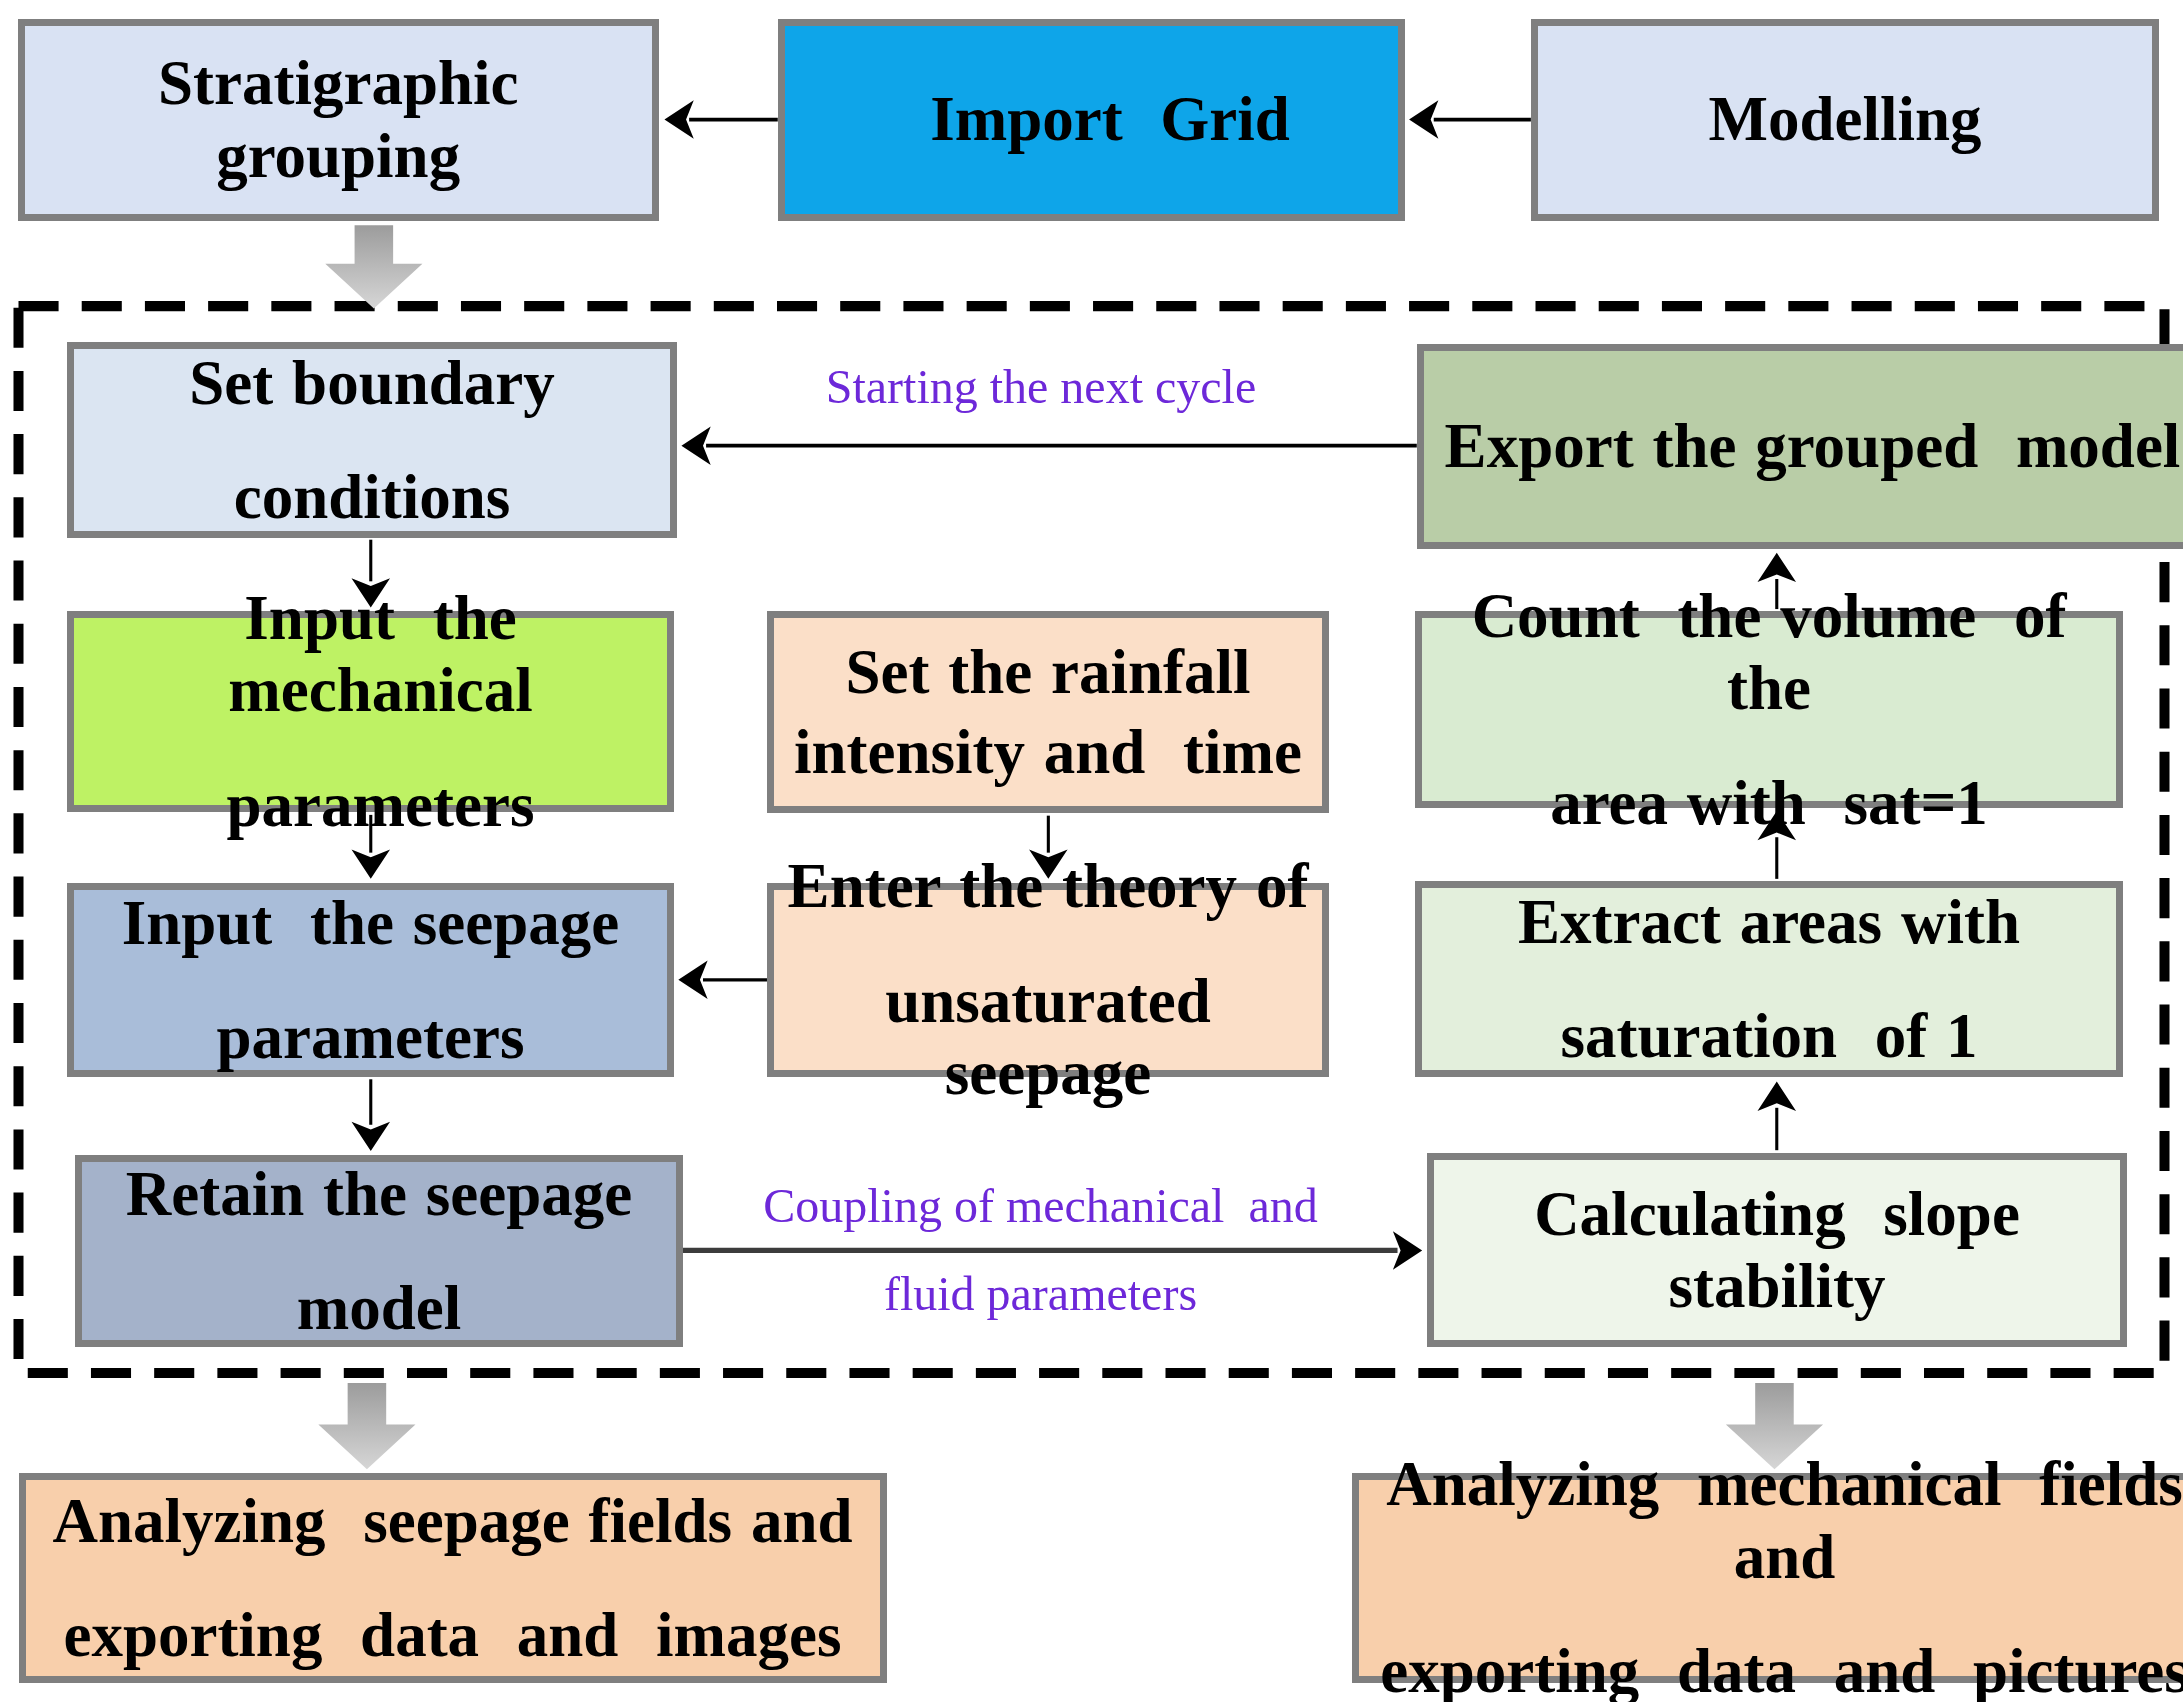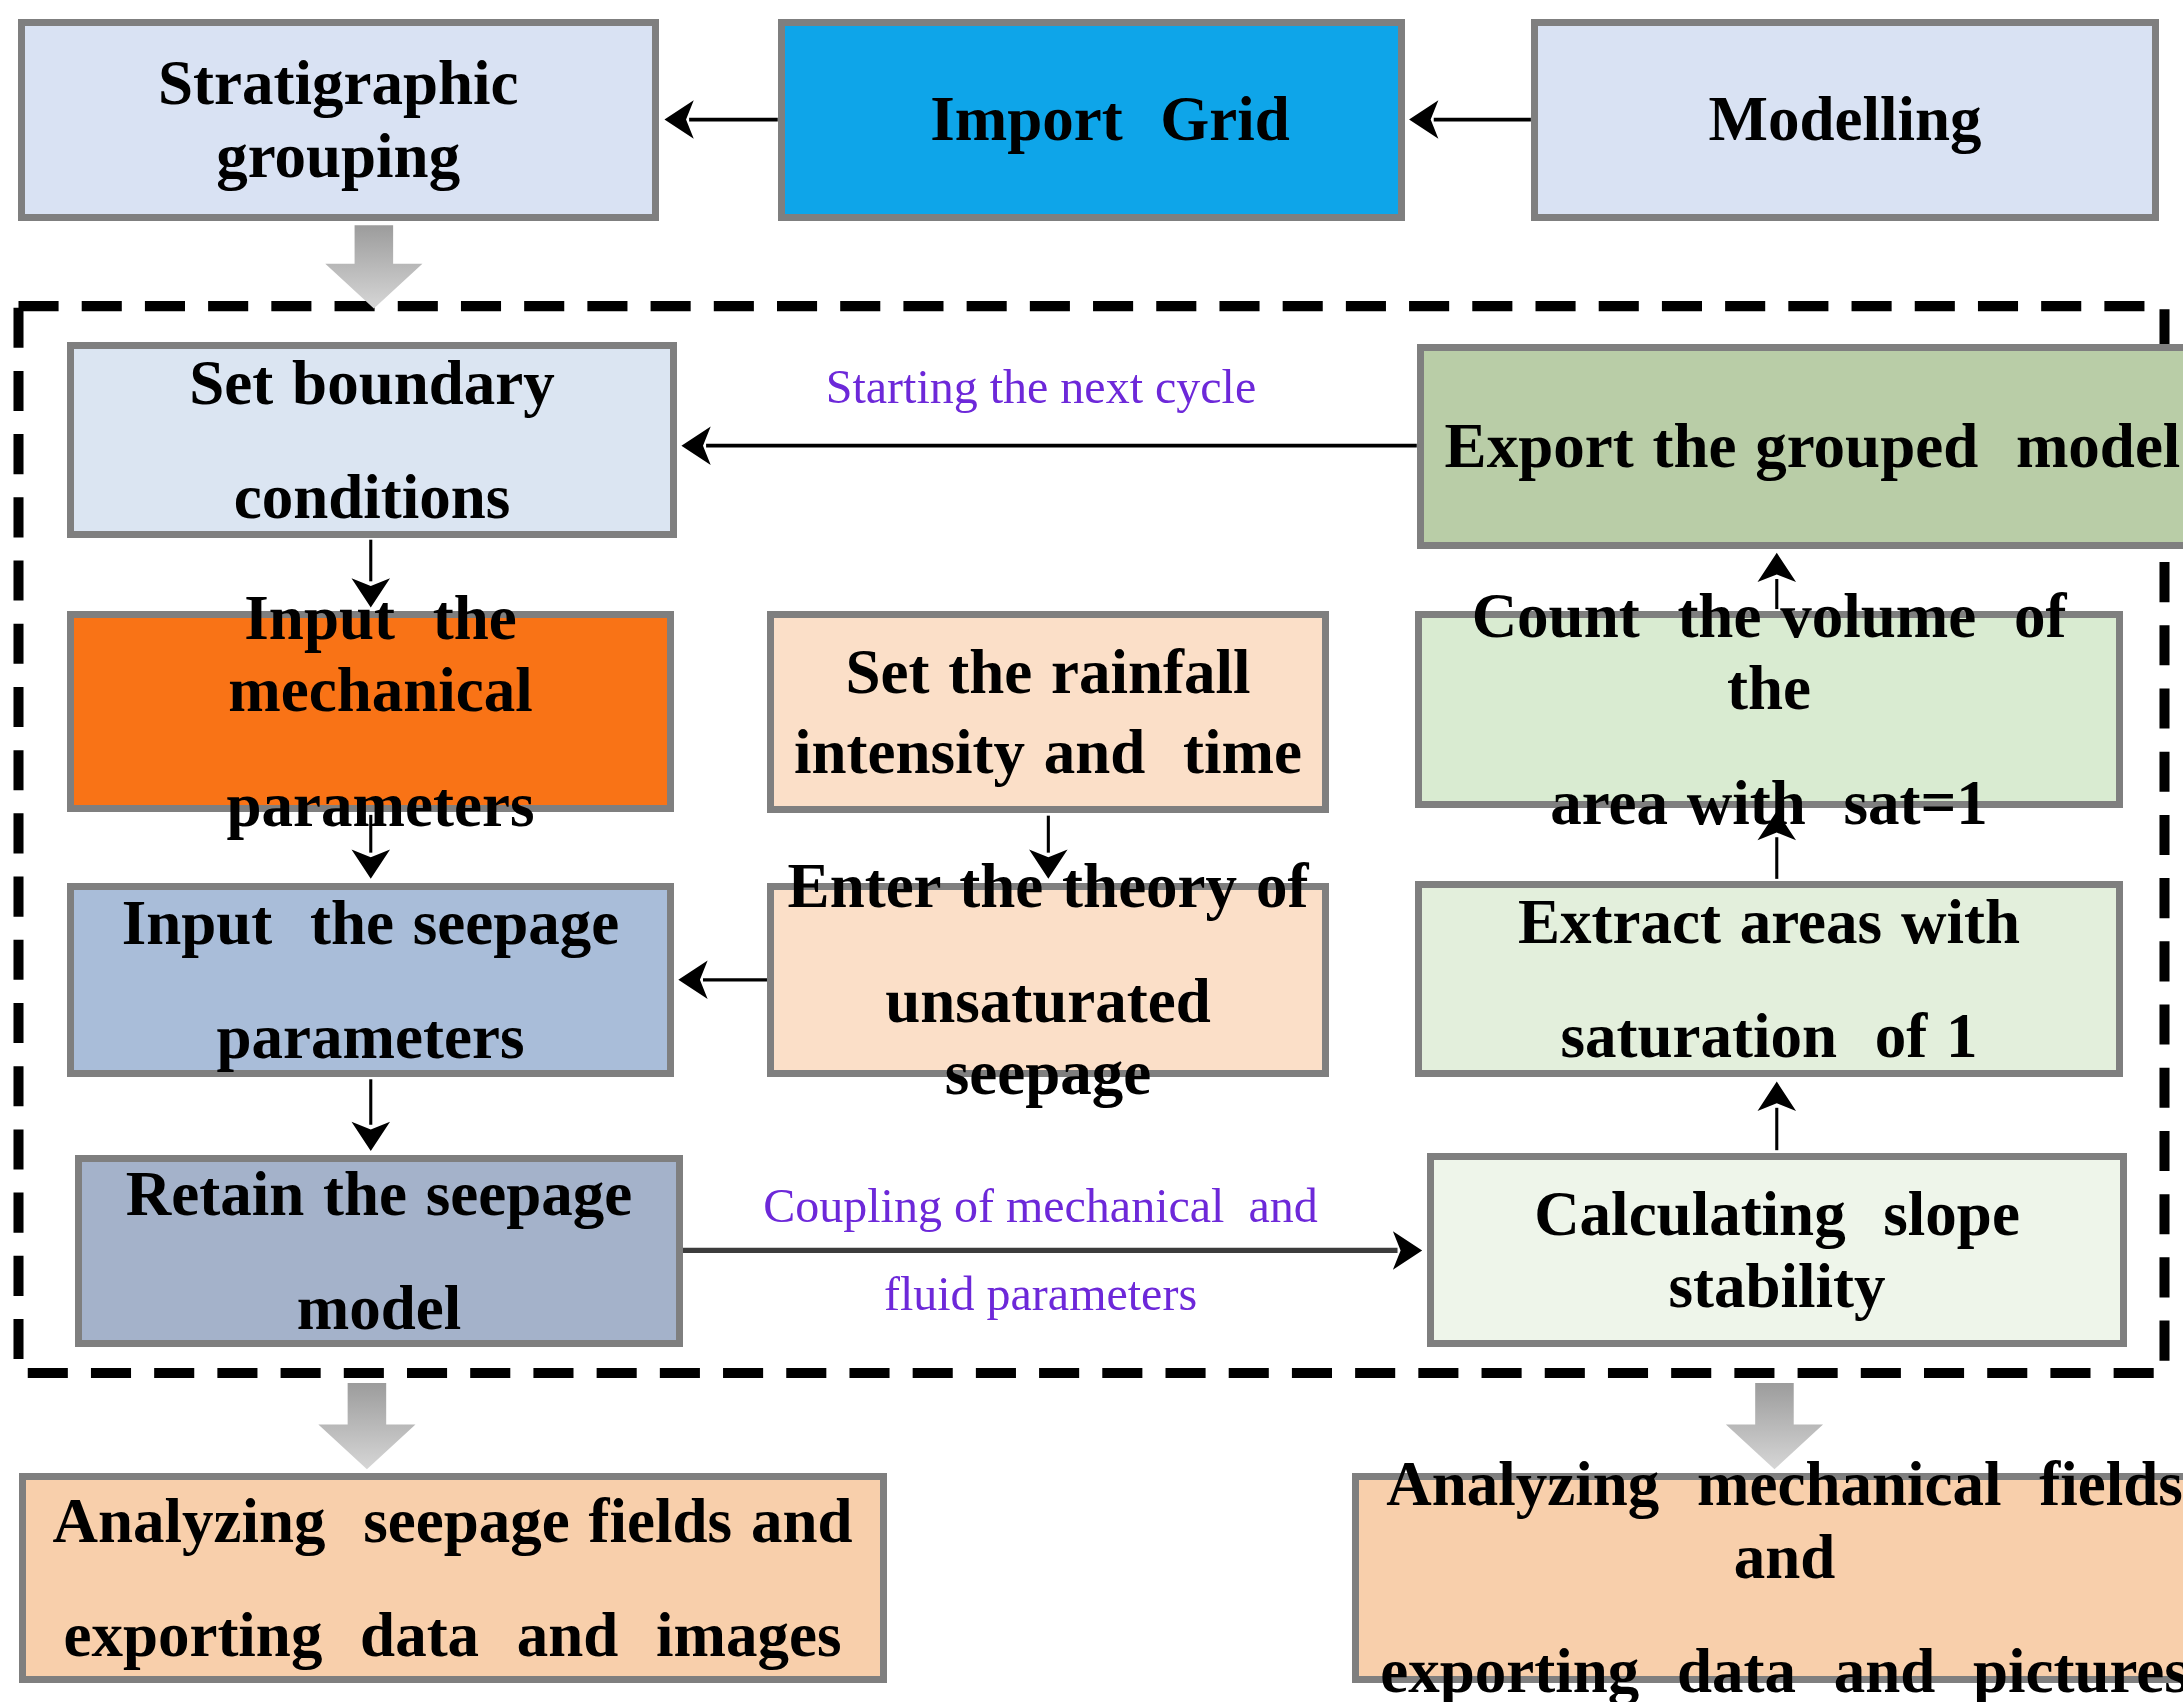--- a/index.html
+++ b/index.html
@@ -144,21 +144,21 @@
     <span class="bl">Import  Grid</span>
   </div>
   <div class="box b-model" style="background-color: rgb(217, 226, 243);">
     <span class="bl">Modelling</span>
   </div>
 
   <div class="box b-bound" style="background-color: rgb(219, 229, 242);">
     <span class="bl">Set boundary</span>
     <span class="bl">conditions</span>
   </div>
-  <div class="box b-mech" style="background-color: #f97316; padding-left: 20px;">
+  <div class="box b-mech" style="background-color: #bef264; padding-left: 20px;">
     <span class="bl">Input  the mechanical</span>
     <span class="bl">parameters</span>
   </div>
   <div class="box b-seep" style="background-color: rgb(169, 189, 217);">
     <span class="bl">Input  the seepage</span>
     <span class="bl">parameters</span>
   </div>
   <div class="box b-retain" style="background-color: rgb(164, 178, 202);">
     <span class="bl">Retain the seepage</span>
     <span class="bl">model</span>

